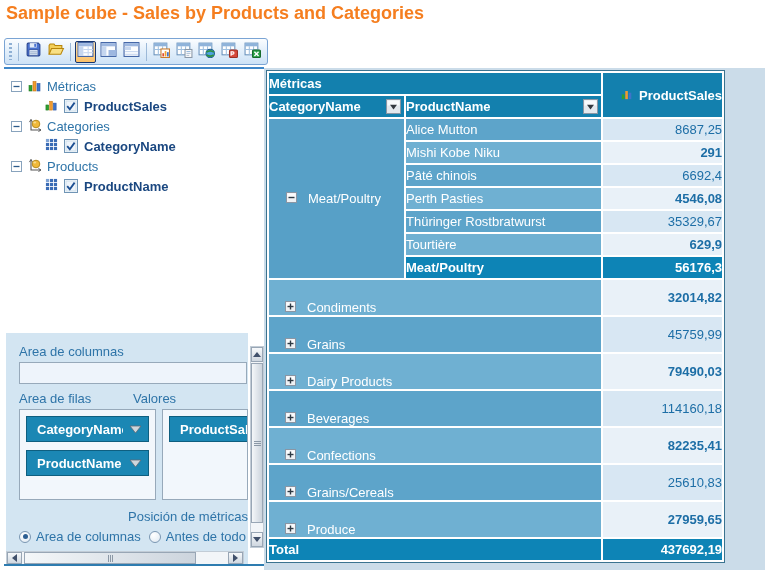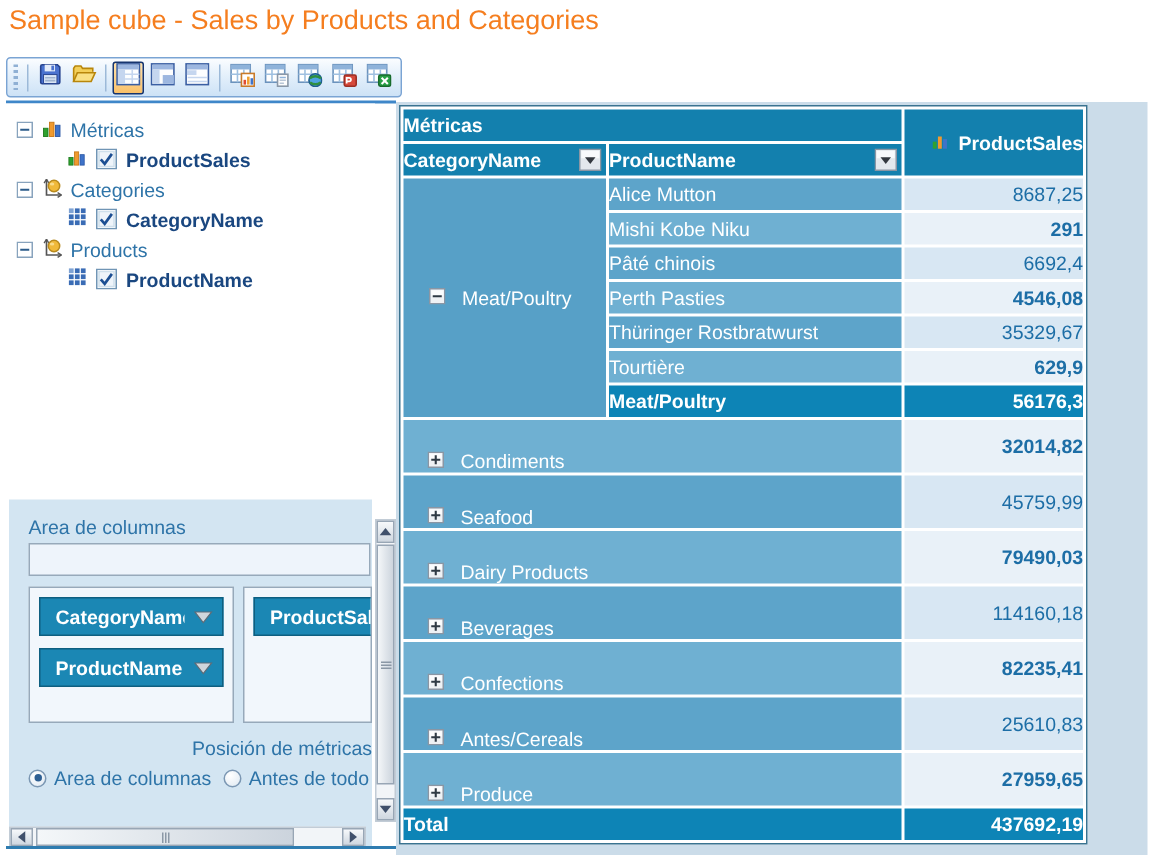--- a/index.html
+++ b/index.html
@@ -1,19 +1,19 @@
 <!DOCTYPE html>
 <html><head>
 <meta charset="utf-8">
 <style>
   html,body{margin:0;padding:0;width:772px;height:570px;background:#fff;overflow:hidden;
     font-family:"Liberation Sans",sans-serif;-webkit-font-smoothing:antialiased;}
   *{box-sizing:border-box;}
   
-  #page-title{position:absolute;left:6px;top:3px;font-size:18px;font-weight:normal;color:#F57E1F;}
+  #page-title{position:absolute;left:6px;top:3px;font-size:18px;font-weight:bold;color:#F57E1F;}
   
   #toolbar{position:absolute;left:4px;top:38px;height:27px;width:264px;display:flex;align-items:center;
     padding:1px 3px;border:1px solid #7aa4d4;border-radius:3px;
     background:linear-gradient(180deg,#fbfdff 0%,#e4f0fb 45%,#cde2f6 100%);}
   .grip{width:3px;height:17px;margin:0 3px 0 1px;
     background:repeating-linear-gradient(to bottom,#8fb0d4 0 2px,transparent 2px 4px);}
   .tsep{width:1px;height:18px;background:#9cb9d8;margin:0 3px;}
   .tbtn{width:22px;height:22px;display:flex;align-items:center;justify-content:center;
     border:1px solid transparent;border-radius:2px;margin:0 1px;cursor:pointer;}
   .tbtn.selected{background:linear-gradient(180deg,#ffe3ae,#fbc169);border:1px solid #17356e;}
@@ -340,20 +340,24 @@
             <path d="M3.2 7.2l2.6 3 4.8-6.6" stroke="#1c4f93" stroke-width="1.8" fill="none"></path>
           </svg>
         </span>
       <span class="tlabel bold">ProductName</span>
     </div>
   </div>
 
   <div id="fieldpanel">
     <div class="flabel">Area de columnas</div>
     <div id="dropbox"></div>
+    <div id="areas-labels">
+      <div class="flabel">Area de filas</div>
+      <div class="flabel">Valores</div>
+    </div>
     <div id="areas-boxes">
       <div class="fbox" id="rows-box">
         <div class="pill">
           <span class="ptxt">CategoryName</span>
           <span class="ftri"><svg width="13" height="9" viewBox="0 0 13 9">
                 <path d="M1 1h11l-5.5 7z" fill="#cfd6dc" stroke="#5f6b76" stroke-width="0.8"></path>
               </svg></span>
         </div>
         <div class="pill">
           <span class="ptxt">ProductName</span>
@@ -507,21 +511,21 @@
     </tr>
     <tr class="r-dark">
       <td class="catname" colspan="2">
         <div class="cwrap">
               <span><svg width="11" height="11" viewBox="0 0 11 11">
                   <rect x="0.5" y="0.5" width="10" height="10" fill="#eef1f4" stroke="#8a96a4"></rect>
                   <rect x="1.5" y="1.5" width="8" height="3.5" fill="#fbfcfd"></rect>
                   <line x1="2.5" y1="5.5" x2="8.5" y2="5.5" stroke="#2f3a44" stroke-width="1.4"></line>
                   <line x1="5.5" y1="2.5" x2="5.5" y2="8.5" stroke="#2f3a44" stroke-width="1.4"></line>
                 </svg></span>
-              <span>Seafood</span>
+              <span>Grains</span>
             </div>
       </td>
       <td class="val">45759,99</td>
     </tr>
     <tr class="r-light">
       <td class="catname" colspan="2">
         <div class="cwrap">
               <span><svg width="11" height="11" viewBox="0 0 11 11">
                   <rect x="0.5" y="0.5" width="10" height="10" fill="#eef1f4" stroke="#8a96a4"></rect>
                   <rect x="1.5" y="1.5" width="8" height="3.5" fill="#fbfcfd"></rect>
@@ -563,21 +567,21 @@
     </tr>
     <tr class="r-dark">
       <td class="catname" colspan="2">
         <div class="cwrap">
               <span><svg width="11" height="11" viewBox="0 0 11 11">
                   <rect x="0.5" y="0.5" width="10" height="10" fill="#eef1f4" stroke="#8a96a4"></rect>
                   <rect x="1.5" y="1.5" width="8" height="3.5" fill="#fbfcfd"></rect>
                   <line x1="2.5" y1="5.5" x2="8.5" y2="5.5" stroke="#2f3a44" stroke-width="1.4"></line>
                   <line x1="5.5" y1="2.5" x2="5.5" y2="8.5" stroke="#2f3a44" stroke-width="1.4"></line>
                 </svg></span>
-              <span>Antes/Cereals</span>
+              <span>Grains/Cereals</span>
             </div>
       </td>
       <td class="val">25610,83</td>
     </tr>
     <tr class="r-light">
       <td class="catname" colspan="2">
         <div class="cwrap">
               <span><svg width="11" height="11" viewBox="0 0 11 11">
                   <rect x="0.5" y="0.5" width="10" height="10" fill="#eef1f4" stroke="#8a96a4"></rect>
                   <rect x="1.5" y="1.5" width="8" height="3.5" fill="#fbfcfd"></rect>

